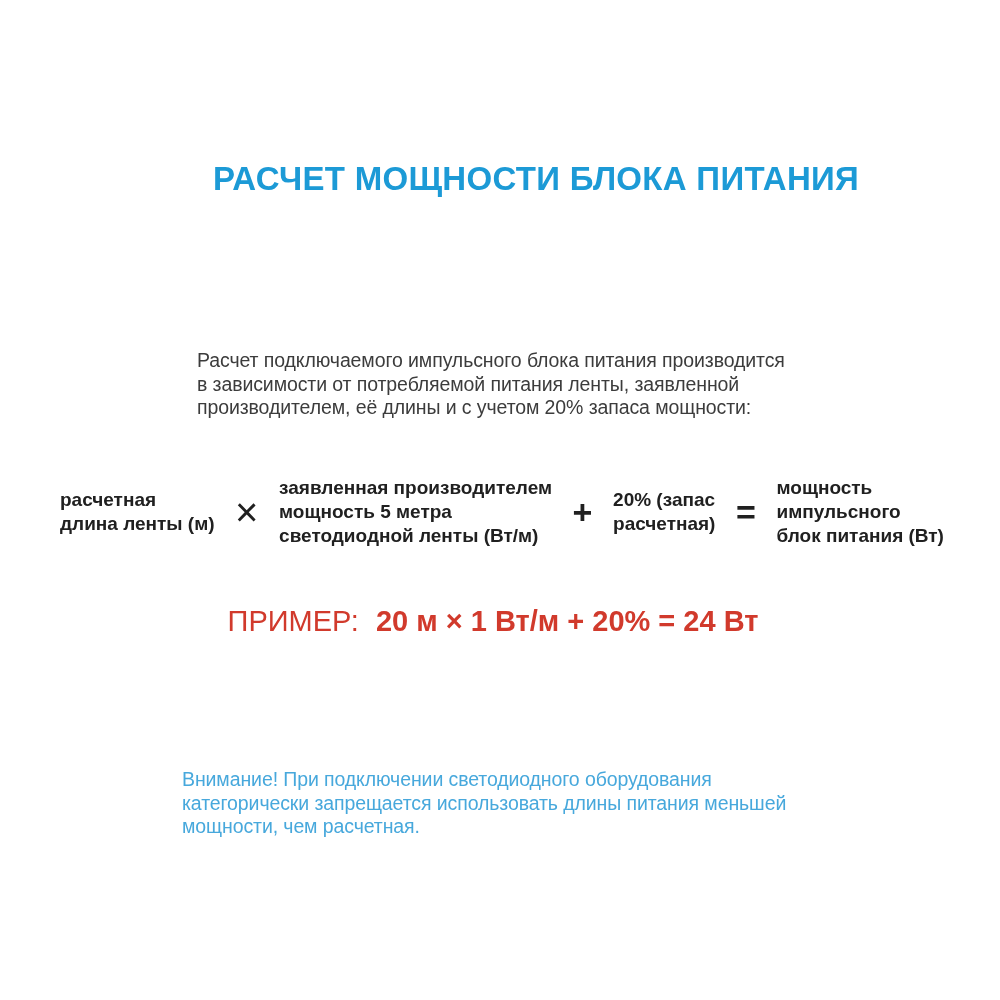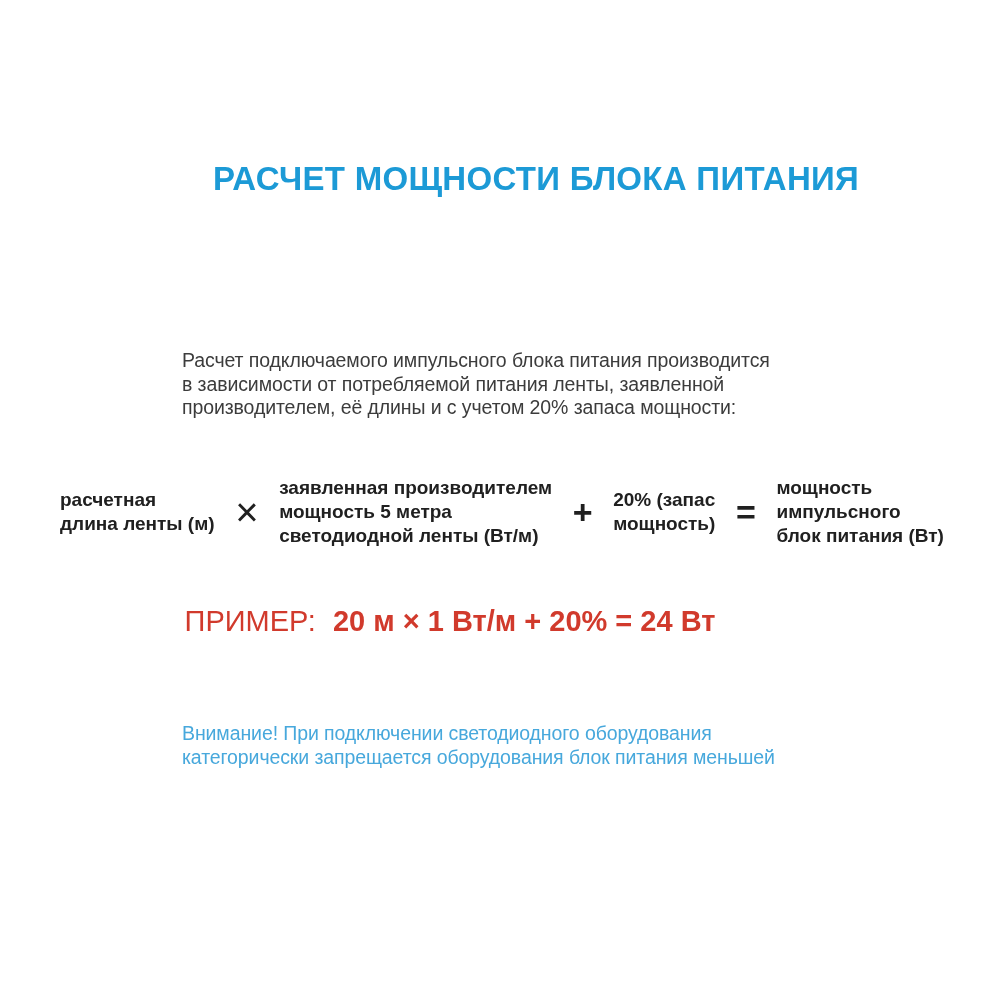--- a/index.html
+++ b/index.html
@@ -29,21 +29,21 @@
     font-size: 33px;
     font-weight: bold;
     line-height: 38px;
     letter-spacing: 0.3px;
     margin-left: 36px;
   }
 
   
   .intro {
     position: absolute;
-    left: 182px;
+    left: 197px;
     top: 349px;
     width: 680px;
     color: #3c3c3c;
     font-size: 19.5px;
     font-weight: normal;
     line-height: 23.6px;
     letter-spacing: -0.1px;
   }
 
   
@@ -81,29 +81,30 @@
   .example {
     position: absolute;
     top: 604px;
     left: 0;
     width: 900px;
     text-align: center;
     color: #d13a2c;
     font-size: 29px;
     line-height: 34px;
     white-space: nowrap;
+    padding-left: 43px;
   }
   .example .example-label { font-weight: normal; }
   .example .example-equation { font-weight: bold; margin-left: 9px; }
 
   
   .warning {
     position: absolute;
     left: 182px;
-    top: 722px;
+    top: 768px;
     width: 680px;
     color: #47a8dc;
     font-size: 19.5px;
     font-weight: normal;
     line-height: 23.6px;
     letter-spacing: -0.1px;
   }
 </style>
 </head>
 <body>
@@ -127,33 +128,34 @@
     </div>
     <div class="op op-multiply">×</div>
     <div class="term">
       <div>заявленная производителем</div>
       <div>мощность 5 метра</div>
       <div>светодиодной ленты (Вт/м)</div>
     </div>
     <div class="op op-plus">+</div>
     <div class="term">
       <div>20% (запас</div>
-      <div>мощность)</div>
+      <div>расчетная)</div>
     </div>
     <div class="op op-equals">=</div>
     <div class="term">
       <div>мощность</div>
       <div>импульсного</div>
       <div>блок питания (Вт)</div>
     </div>
   </div>
 
   <div class="example">
     <span class="example-label">ПРИМЕР:</span>
     <span class="example-equation">20 м × 1 Вт/м + 20% = 24 Вт</span>
   </div>
 
   <div class="warning">
     <div>Внимание! При подключении светодиодного оборудования</div>
-    <div>категорически запрещается оборудования блок питания меньшей</div>
+    <div>категорически запрещается использовать длины питания меньшей</div>
+    <div>мощности, чем расчетная.</div>
   </div>
 
 </div>
 
 </body></html>

